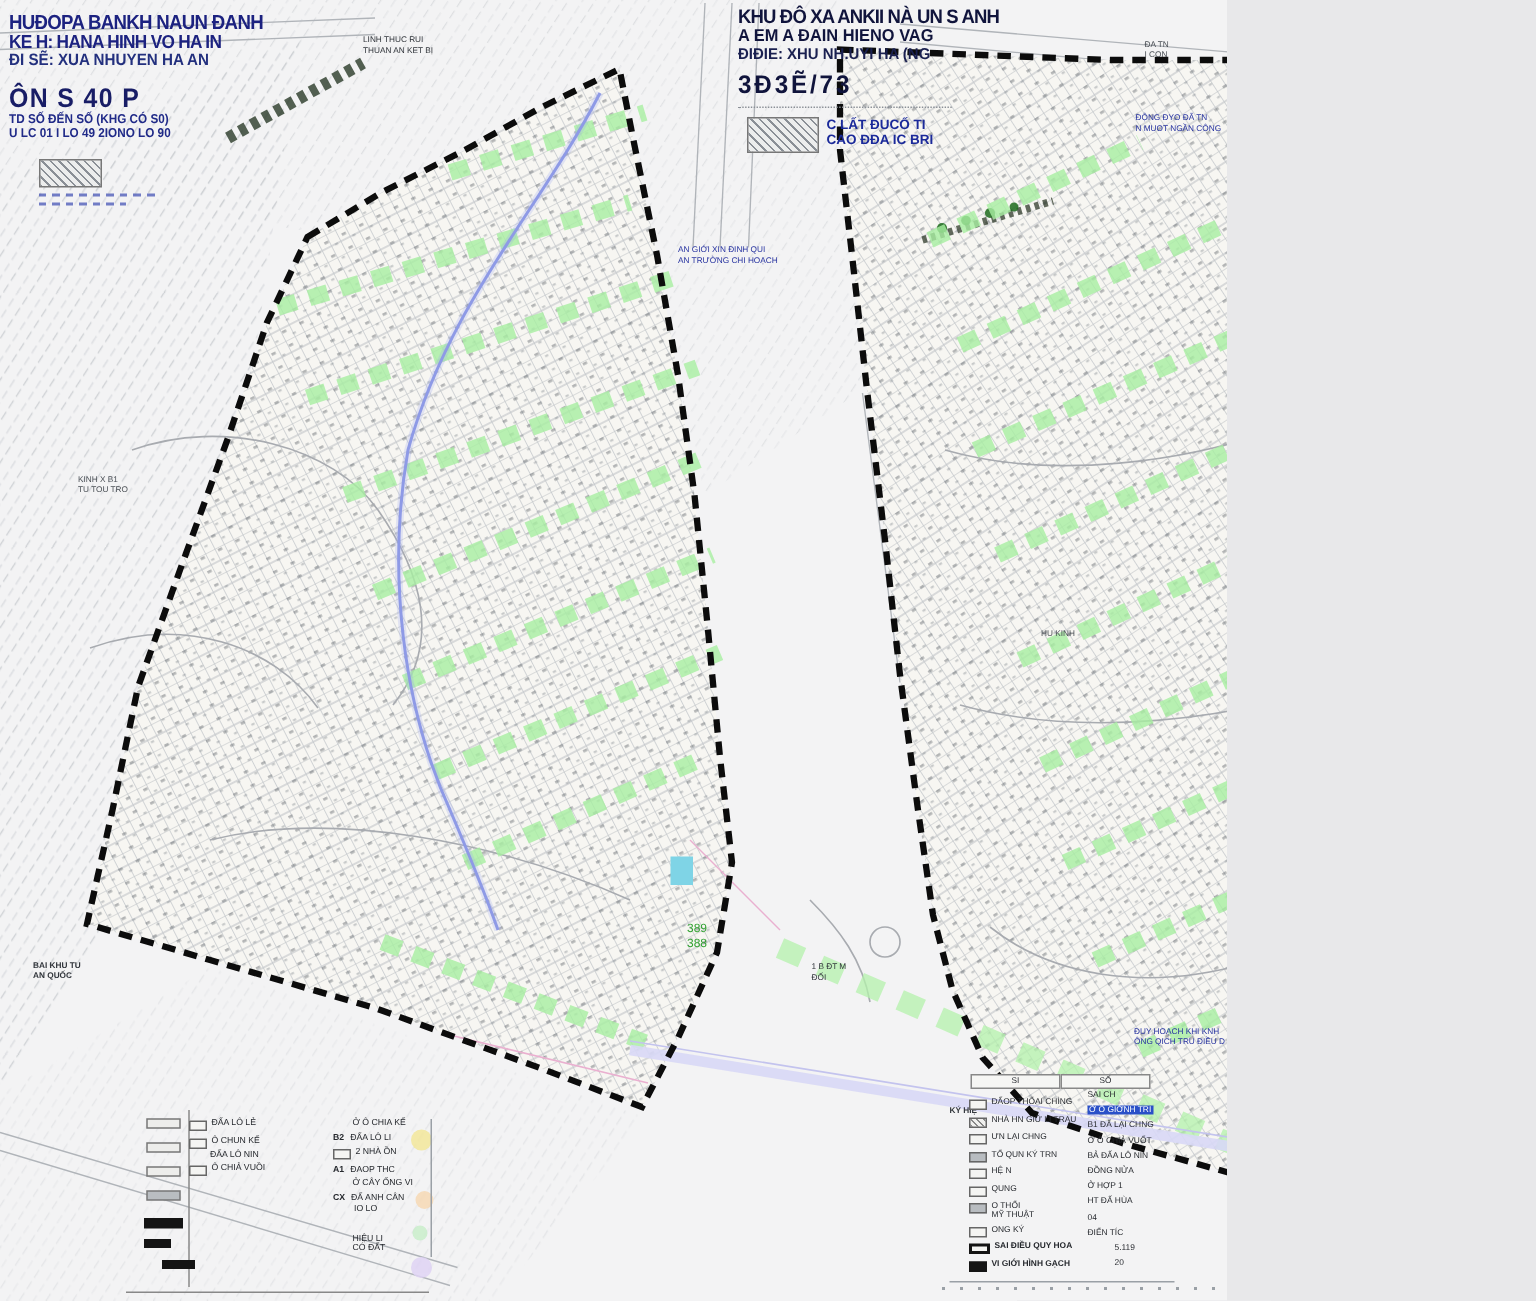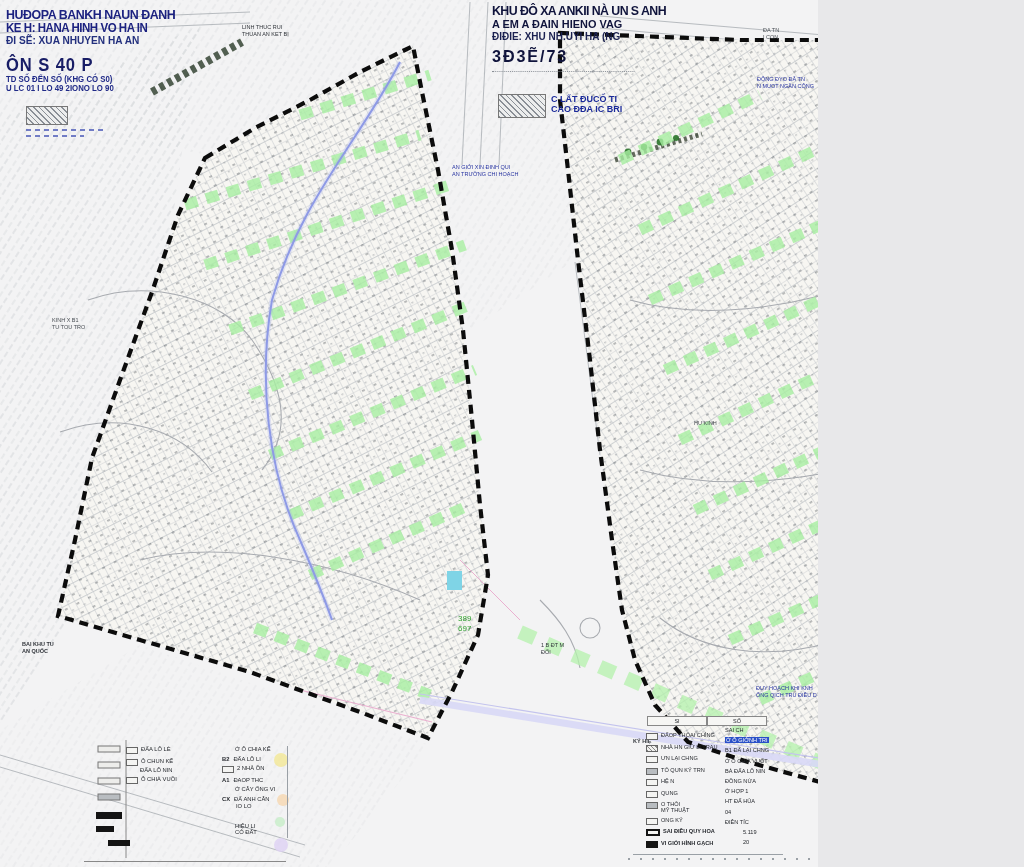--- a/index.html
+++ b/index.html
@@ -18,21 +18,21 @@
   .title-center{left:492px;top:4px;width:260px;line-height:1.1;color:#10143c;
                 transform:scaleX(.95);transform-origin:left top;}
   .title-center .t1{font-size:13px;font-weight:bold;letter-spacing:-.6px;}
   .title-center .t2{font-size:11.5px;font-weight:bold;}
   .title-center .t3{font-size:10.5px;font-weight:bold;color:#1a2050;}
   .title-center .t4{font-size:17px;font-weight:bold;margin-top:6px;letter-spacing:2px;}
   .dotline{height:0;border-top:1px dotted #8a8f96;margin-top:4px;width:150px;}
   
   .hatch{background:repeating-linear-gradient(45deg,#8a8f96 0 1px,#eceded 1px 4px);
          border:1px solid #777;}
-  .note-row{left:498px;top:94px;width:190px;display:flex;gap:5px;align-items:flex-start;}
+  .note-row{left:498px;top:78px;width:190px;display:flex;gap:5px;align-items:flex-start;}
   .note-row .hatch{width:46px;height:22px;flex:0 0 auto;}
   .note-txt{font-size:9px;font-weight:bold;color:#1b2a9a;line-height:1.15;}
   .swatch-tl{left:26px;top:106px;width:120px;}
   .swatch-tl .hatch{width:40px;height:17px;}
   .bluedash{height:2px;width:78px;margin-top:4px;
             background:repeating-linear-gradient(90deg,#3848b0 0 5px,transparent 5px 9px);opacity:.7;}
   
   .mlabel{font-size:5.5px;line-height:1.25;color:#4a4f55;white-space:nowrap;}
   .mlabel.blue{color:#2733a0;}
   .mlabel.dark{color:#30343a;}
@@ -297,21 +297,21 @@
   <div class="abs mlabel" style="left:52px;top:317px">
     <span>KINH X B1</span><br>
     <span>TU TOU TRO</span>
   </div>
   <div class="abs mlabel dark bold" style="left:22px;top:641px">
     <span>BAI KHU TU</span><br>
     <span>AN QUỐC</span>
   </div>
   <div class="abs greennum" style="left:458px;top:614px">
     <span>389</span><br>
-    <span>697</span>
+    <span>388</span>
   </div>
   <div class="abs mlabel dark" style="left:541px;top:642px">
     <span>1 B ĐT M</span><br>
     <span>ĐỐI</span>
   </div>
   <div class="abs mlabel blue" style="left:756px;top:685px">
     <span>ĐUY HOẠCH KHI KNH</span><br>
     <span>ÔNG QICH TRU ĐIỀU D</span>
   </div>
   <div class="abs mlabel blue vert" style="left:896px;top:540px">

